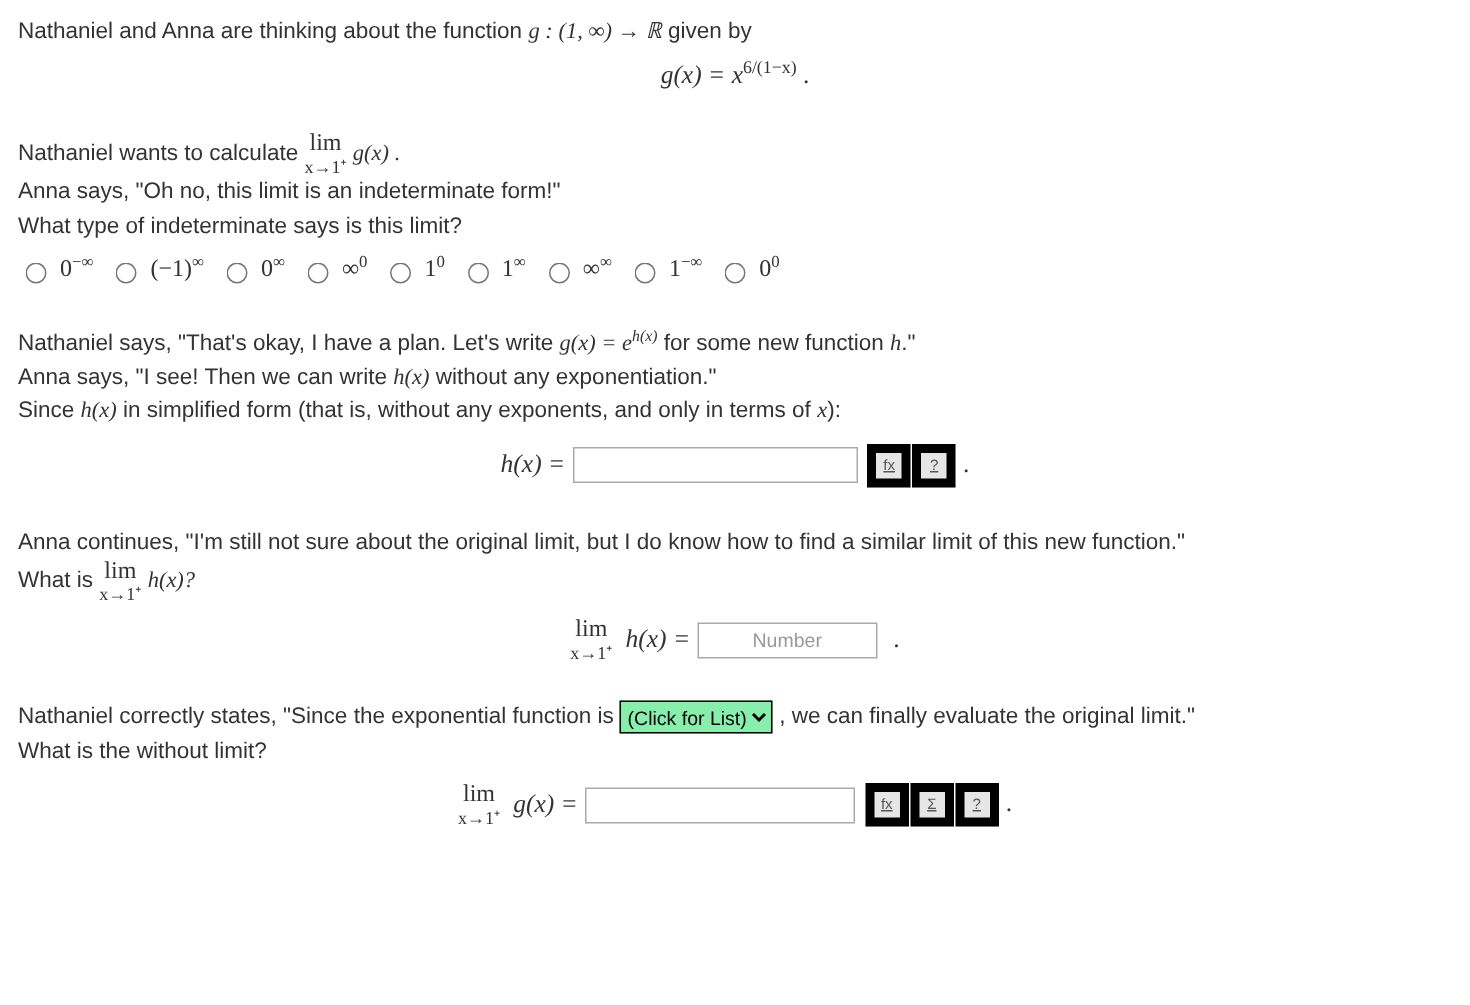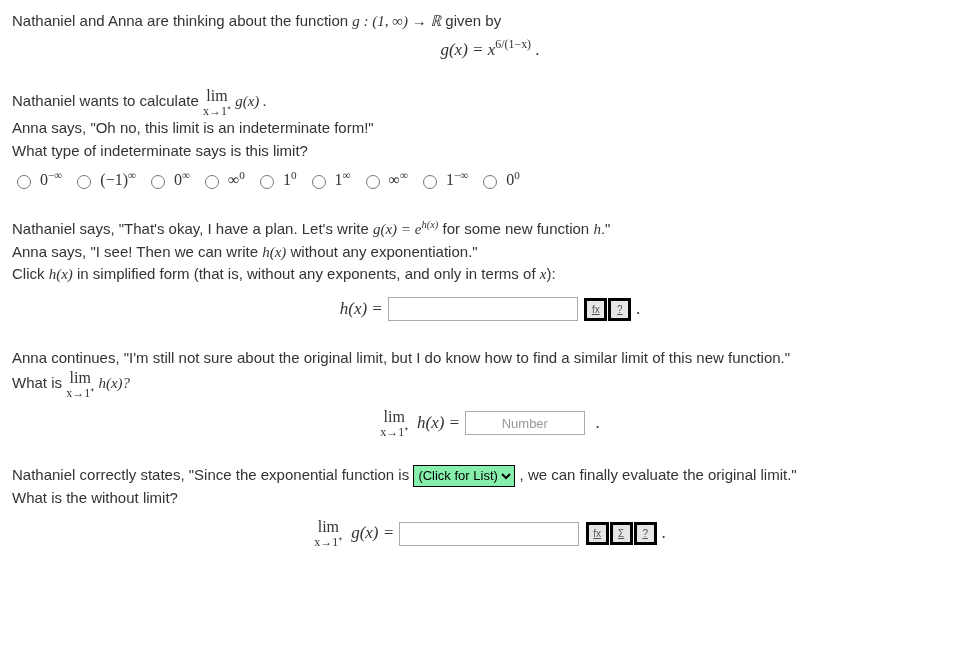--- a/index.html
+++ b/index.html
@@ -56,21 +56,21 @@
   }
   .iconbar {
     display:inline-flex;
     gap:1px;
     vertical-align: middle;
     margin-left: 2px;
   }
   .icon-btn {
     width:17px; height:17px;
     background:#e6e6e6;
-    border:3px solid #000000;
+    border:6px solid #000000;
     display:flex;
     align-items:center;
     justify-content:center;
     font-size:10px;
     color:#555;
     cursor:pointer;
     text-decoration:underline;
   }
   .eq-line { text-align:center; margin-top:10px; font-size:17px; }
   ::placeholder { color:#999; }
@@ -140,21 +140,21 @@
 </div>
 
 <div class="section-gap">
   <div>
     <span>Nathaniel says, "That's okay, I have a plan. Let's write </span><span class="math">g(x) = e</span><sup class="math">h(x)</sup><span> for some new function </span><span class="math">h</span><span>."</span>
   </div>
   <div>
     <span>Anna says, "I see! Then we can write </span><span class="math">h(x)</span><span> without any exponentiation."</span>
   </div>
   <div>
-    <span>Click </span><span class="math">h(x)</span><span> in simplified form (that is, without any exponents, and only in terms of </span><span class="math">x</span><span>):</span>
+    <span>Since </span><span class="math">h(x)</span><span> in simplified form (that is, without any exponents, and only in terms of </span><span class="math">x</span><span>):</span>
   </div>
   <div class="eq-line">
     <span class="math">h(x) =</span>
     <input type="text" class="hx-input" style="">
     <span class="iconbar">
       <span class="icon-btn">fx</span>
       <span class="icon-btn">?</span>
     </span>
     <span class="mathup">.</span>
   </div>

